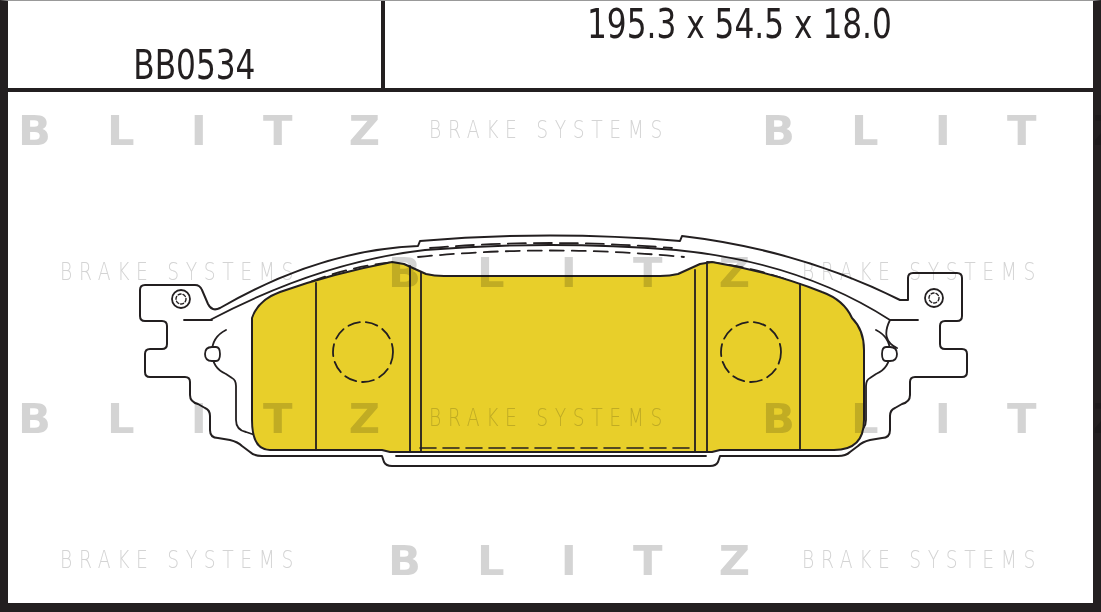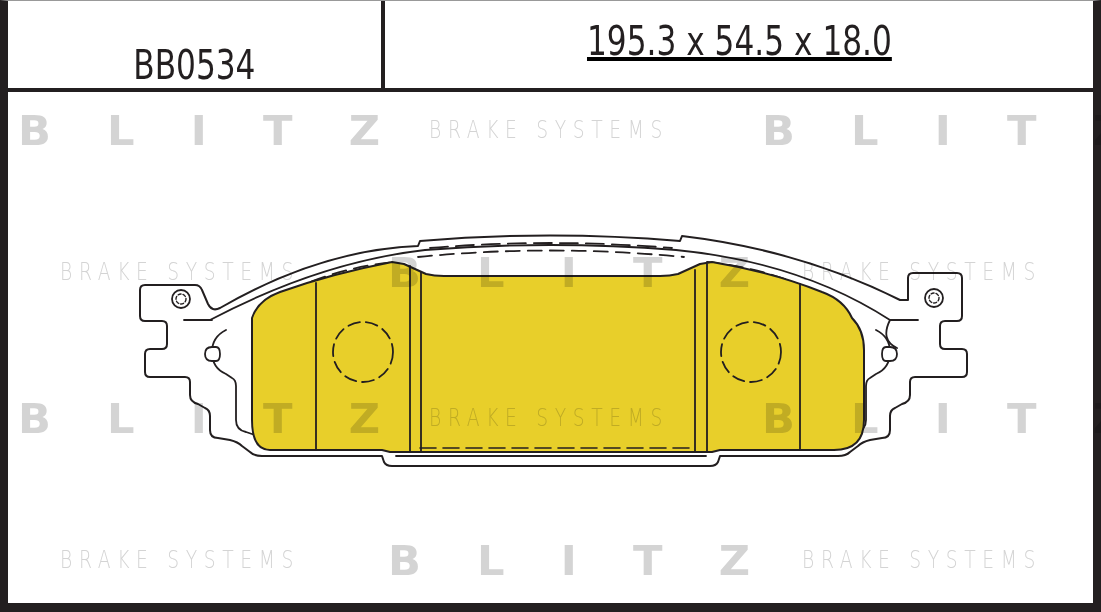--- a/index.html
+++ b/index.html
@@ -1,20 +1,20 @@
 <!DOCTYPE html>
 <html><head>
 <meta charset="utf-8">
 <style>
   html, body { margin: 0; padding: 0; background: #ffffff; }
   body { width: 1101px; height: 612px; position: relative; overflow: hidden; font-family: "Liberation Sans", sans-serif; }
   .frame { position: absolute; left: 0; top: 0; width: 1101px; height: 612px; box-sizing: border-box; border-left: 8px solid #231f20; border-right: 8px solid #231f20; border-bottom: 9px solid #231f20; border-top: 1px solid #999; }
   .header { position: absolute; left: 8px; top: 1px; width: 1085px; height: 87px; border-bottom: 4px solid #231f20; box-sizing: content-box; }
   .cell-code { position: absolute; left: 0; top: 0; width: 373px; height: 87px; border-right: 4px solid #231f20; display: flex; align-items: flex-end; justify-content: center; }
-  .cell-dims { position: absolute; left: 377px; top: 0; right: 0; height: 63px; display: flex; align-items: flex-end; justify-content: center; text-decoration: underline; }
+  .cell-dims { position: absolute; left: 377px; top: 0; right: 0; height: 63px; display: flex; align-items: flex-start; justify-content: center; }
   .hdr-text { font-family: "DejaVu Sans", sans-serif; font-size: 40px; color: #231f20; transform: scaleX(0.78); letter-spacing: 0px; white-space: nowrap; }
   .wm { position: absolute; white-space: nowrap; color: #d4d4d4; z-index: 3; pointer-events: none; }
   .wm-blitz { font-family: "DejaVu Sans", sans-serif; font-weight: bold; font-size: 40px; letter-spacing: 52px; transform: scaleX(1.08); transform-origin: left center; }
   .wm-brake { font-family: "DejaVu Sans", sans-serif; font-size: 24px; letter-spacing: 8.5px; transform: scaleX(0.78); transform-origin: left center; font-weight: 300; }
   .drawing { position: absolute; left: 0; top: 0; z-index: 2; }
   .wm-layer { position: absolute; left: 10px; top: 0; width: 1101px; height: 612px; z-index: 3; mix-blend-mode: multiply; }
 </style>
 </head>
 <body>
 

